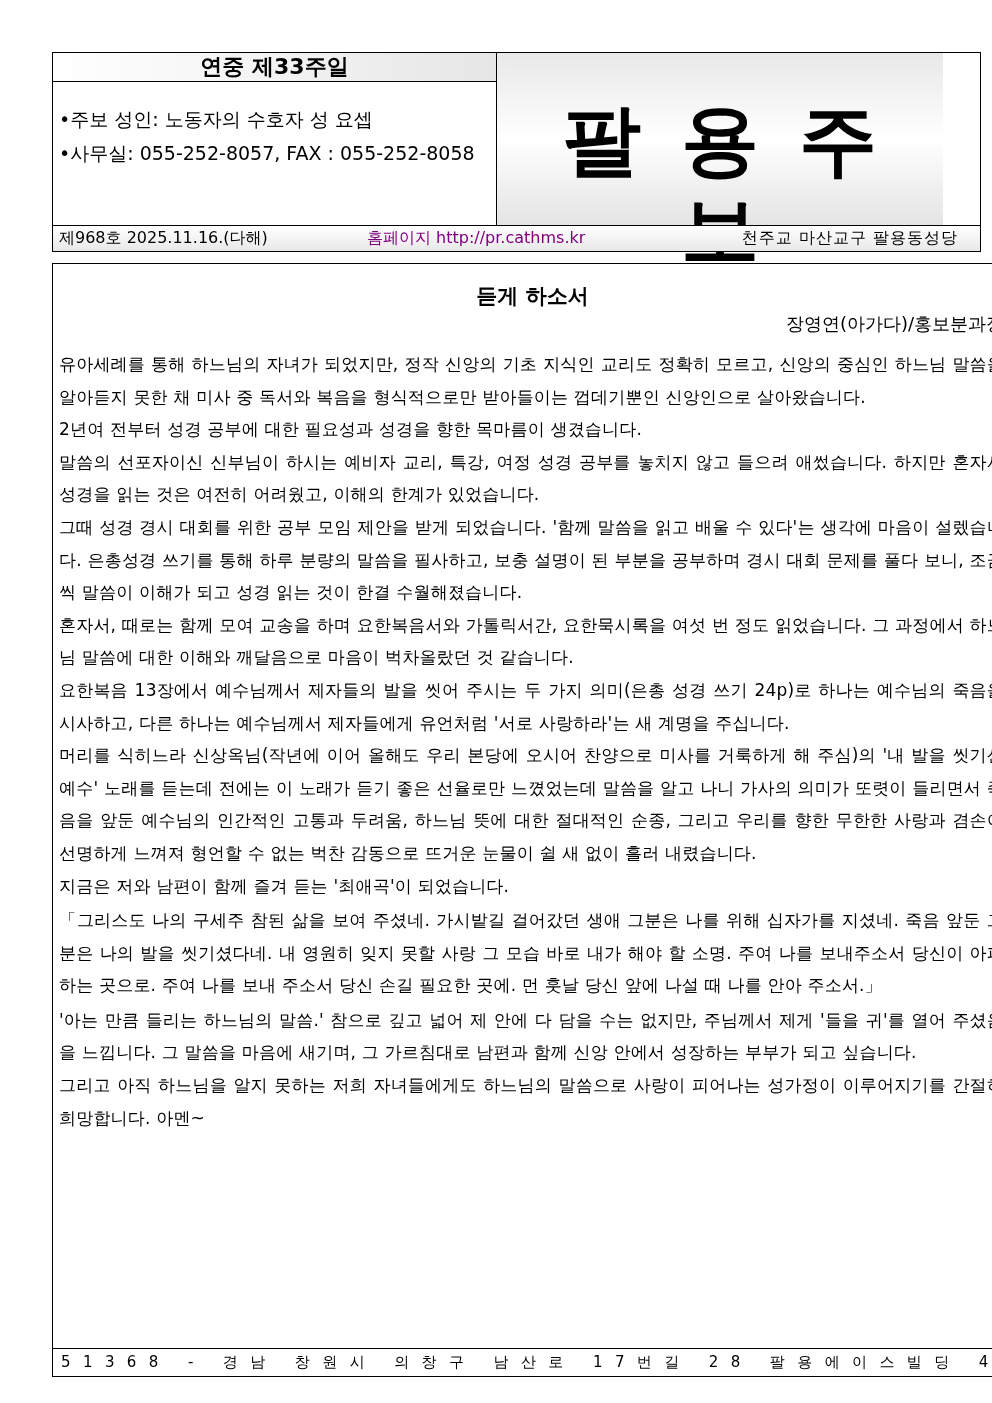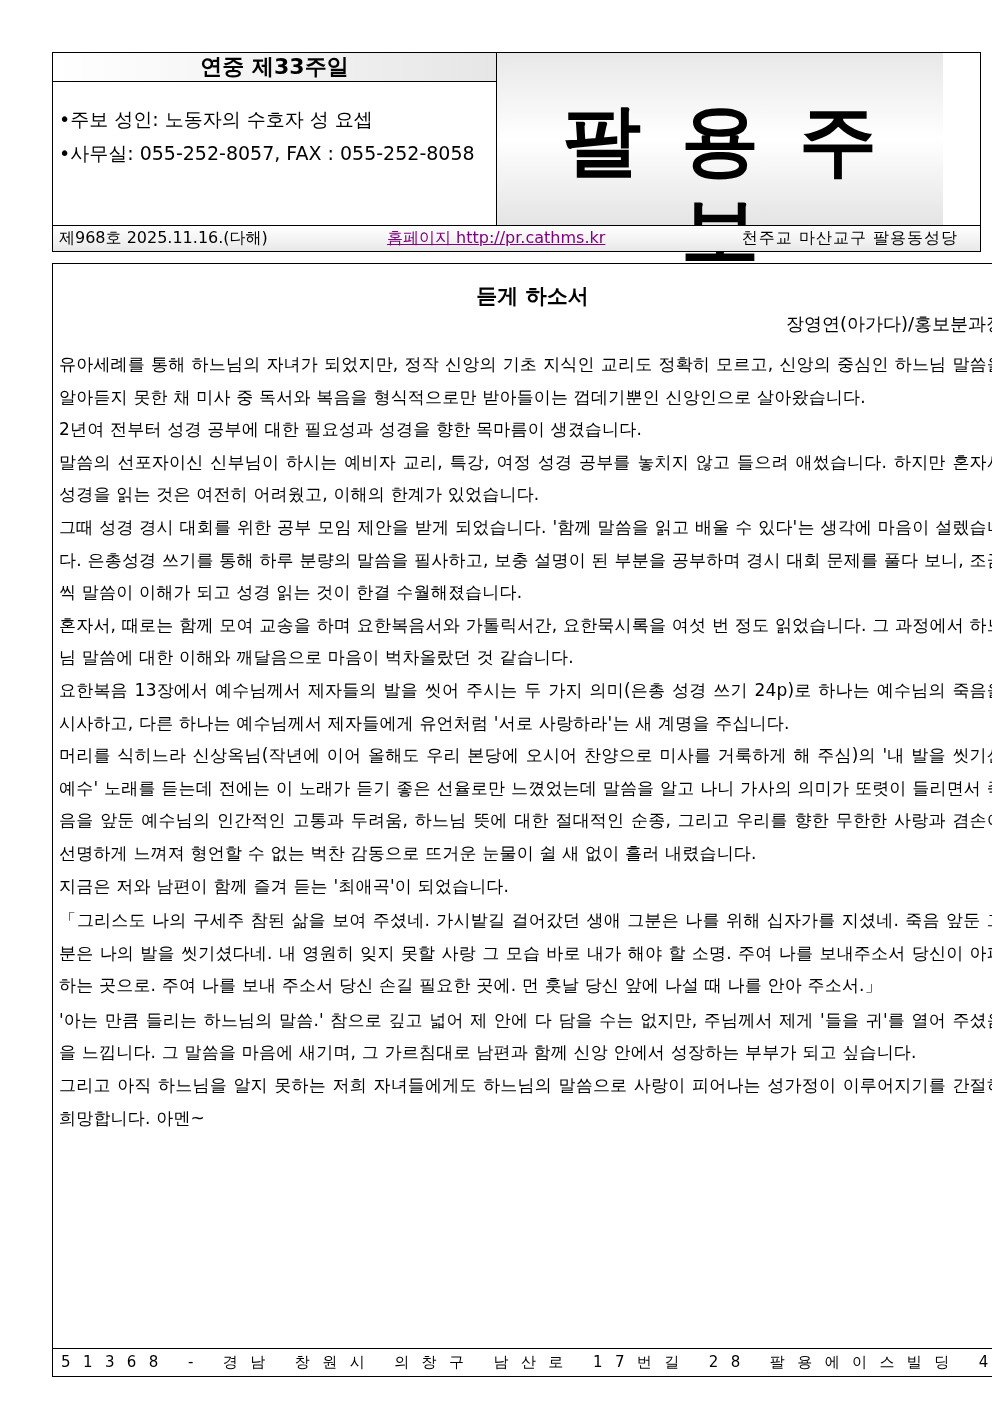--- a/index.html
+++ b/index.html
@@ -8,21 +8,21 @@
   
   .hdr { position:absolute; left:52px; top:52px; width:929px; height:200px; border:1.5px solid #000; box-sizing:border-box; }
   .hdr-left { position:absolute; left:0; top:0; width:444px; height:172px; border-right:1.5px solid #000; box-sizing:border-box; }
   .hdr-sub { height:29px; border-bottom:1.5px solid #000; box-sizing:border-box; text-align:center; font-weight:bold; font-size:22px; line-height:28px; background:linear-gradient(90deg,#ffffff 0%,#f3f3f3 50%,#e6e6e6 100%); }
   .hdr-info { padding:20px 0 0 6px; }
   .hdr-info div { font-size:19px; line-height:34px; white-space:nowrap; }
   .hdr-right { position:absolute; left:444px; top:0; width:446px; height:172px; background:linear-gradient(180deg,#e8e8e8 0%,#ffffff 50%,#e4e4e4 100%); }
   .masthead { position:absolute; left:0; right:0; top:42px; text-align:center; font-size:78px; font-weight:bold; letter-spacing:40px; padding-left:40px; line-height:90px; }
   .hdr-bar { position:absolute; left:0; top:172px; width:100%; height:26px; border-top:1.5px solid #000; box-sizing:border-box; background:linear-gradient(180deg,#ffffff 0%,#f4f4f4 50%,#e8e8e8 100%); font-size:16px; line-height:24px; }
   .issue { position:absolute; left:6px; top:0; }
-  .hp { position:absolute; left:334px; top:0; color:#800080; text-decoration:underline; }
+  .hp { position:absolute; left:314px; top:0; color:#800080; }
   .parish { position:absolute; right:22px; top:0; letter-spacing:1px; }
 
   
   .art { position:absolute; left:52px; top:263px; width:961px; height:1114px; border:1.5px solid #000; box-sizing:border-box; }
   .art-title { position:absolute; left:0; right:0; top:18px; text-align:center; font-weight:bold; font-size:21px; }
   .art-author { position:absolute; right:8px; top:48px; font-size:18px; }
   .art-body { position:absolute; left:6px; right:8px; top:84px; font-size:17px; line-height:32.6px; text-align:justify; letter-spacing:0.2px; }
   .art-body p { margin:0; }
   .art-body p.gap { margin-top:2px; }
   .art-footer { position:absolute; left:0; bottom:0; width:100%; height:28px; border-top:1.5px solid #000; box-sizing:border-box; font-size:15px; line-height:26px; padding-left:8px; letter-spacing:12.4px; white-space:nowrap; overflow:hidden; }

